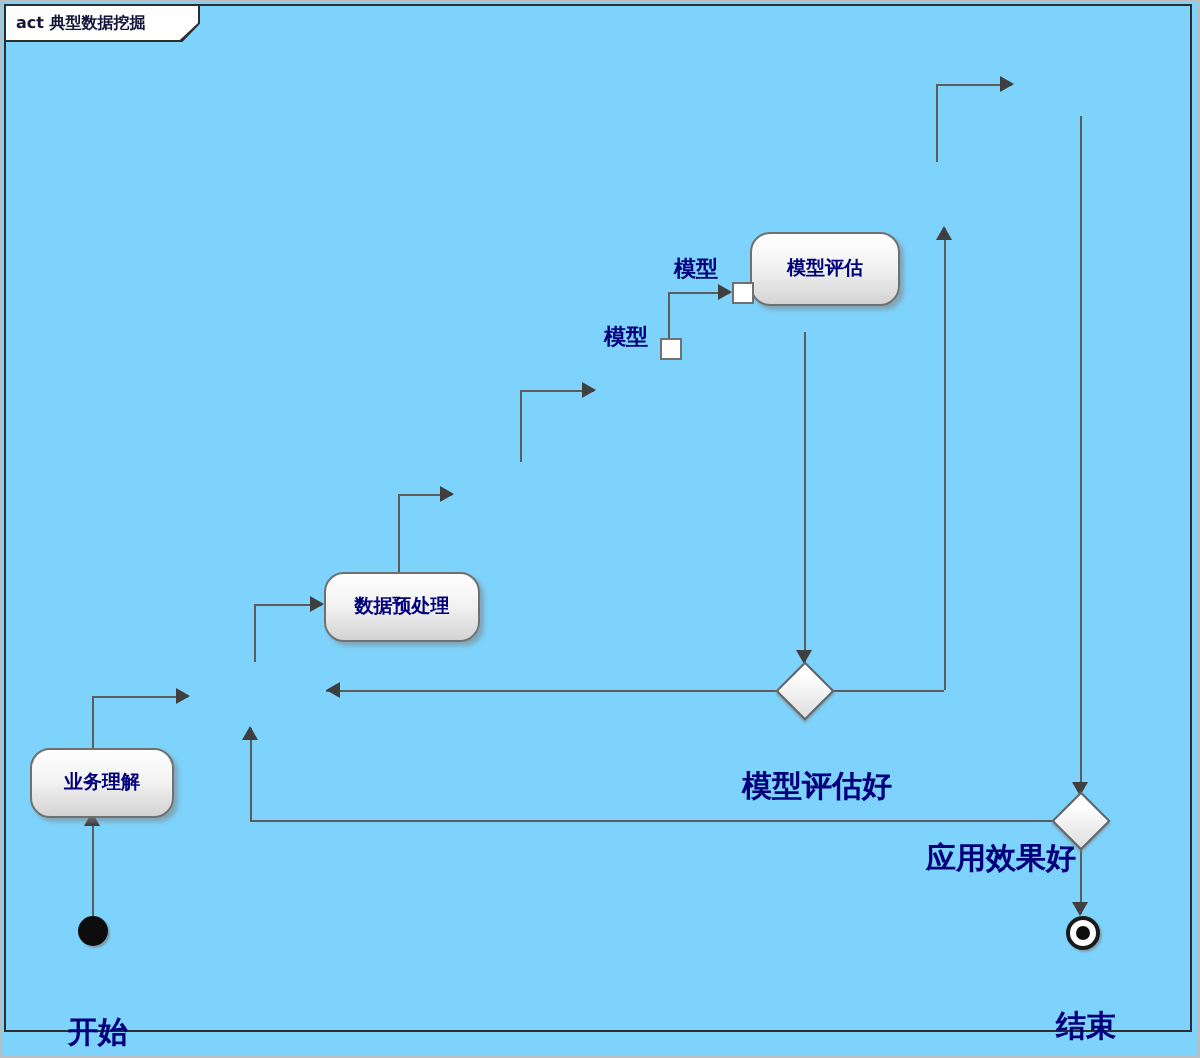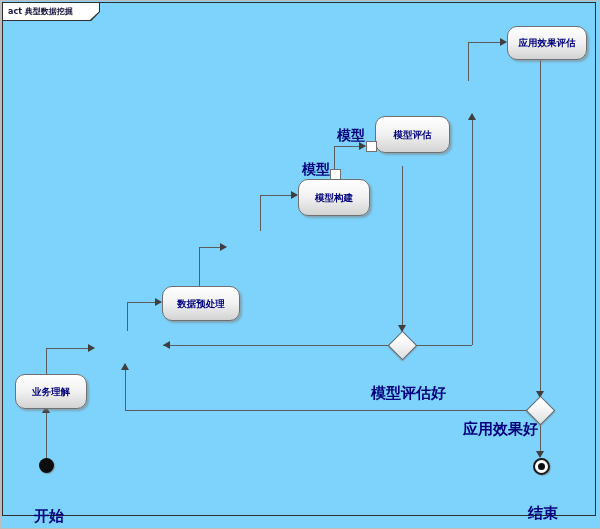--- a/index.html
+++ b/index.html
@@ -16,21 +16,21 @@
     display:flex;align-items:center;}
   .tab-text{font-size:8px;font-weight:bold;color:#15153a;padding-left:5px;white-space:nowrap;letter-spacing:0;}
   .node{
     position:absolute;border:1px solid #707070;border-radius:10px;
     background:linear-gradient(180deg,#ffffff 0%,#f1f1f1 50%,#d3d3d3 100%);
     box-shadow:2px 2px 2px rgba(130,130,130,0.55);
     display:flex;align-items:center;justify-content:center;
     font-size:9.5px;font-weight:bold;color:#00007d;text-align:center;line-height:1.05;
   }
   .pin{position:absolute;width:9px;height:9px;background:#ffffff;border:1px solid #707070;}
-  .pin-label{position:absolute;font-size:14px;font-weight:bold;color:#00007d;white-space:nowrap;}
+  .pin-label{position:absolute;font-size:11px;font-weight:bold;color:#00007d;white-space:nowrap;}
   .diamond{
     position:absolute;width:19px;height:19px;border:1px solid #666;
     background:linear-gradient(135deg,#ffffff 20%,#dedede 100%);
     transform:rotate(45deg);box-shadow:1px 1px 1px rgba(130,130,130,0.5);
   }
   .hline,.vline{position:absolute;background:#5c5c5c;}
   .hline{height:1px;}
   .vline{width:1px;}
   .ar{position:absolute;width:0;height:0;}
   .ar.up{border-left:4px solid transparent;border-right:4px solid transparent;border-bottom:7px solid #3f3f3f;}
@@ -97,23 +97,21 @@
 
   <div class="hline" style="left:125px;top:410px;width:403px"></div>
   <div class="vline" style="left:125px;top:364px;height:46px"></div>
   <div class="ar up" style="left:121px;top:363px"></div>
 
   <div class="vline" style="left:540px;top:424px;height:33px"></div>
   <div class="ar down" style="left:536px;top:451px"></div>
 
   <div class="node" style="left:15px;top:374px;width:70px;height:33px">业务理解</div>
   <div class="node" style="left:162px;top:286px;width:76px;height:33px">数据预处理</div>
-  <div class="node" style="left:298px;top:179px;width:70px;height:35px">模型构建</div>
   <div class="node" style="left:375px;top:116px;width:73px;height:35px">模型评估</div>
-  <div class="node" style="left:507px;top:26px;width:78px;height:32px">应用效果评估</div>
 
   <div class="pin" style="left:330px;top:169px"></div>
   <div class="pin-label" style="left:302px;top:161px">模型</div>
   <div class="pin" style="left:366px;top:141px"></div>
   <div class="pin-label" style="left:337px;top:127px">模型</div>
 
   <div class="diamond" style="left:392px;top:335px"></div>
   <div class="flow-label" style="left:371px;top:358px">模型评估好</div>
   <div class="diamond" style="left:530px;top:400px"></div>
   <div class="flow-label" style="left:463px;top:394px">应用效果好</div>

